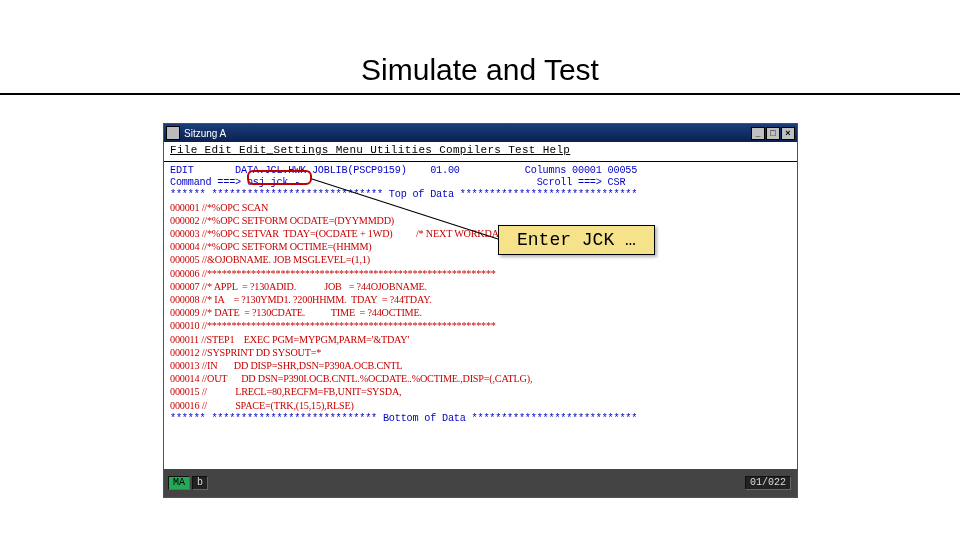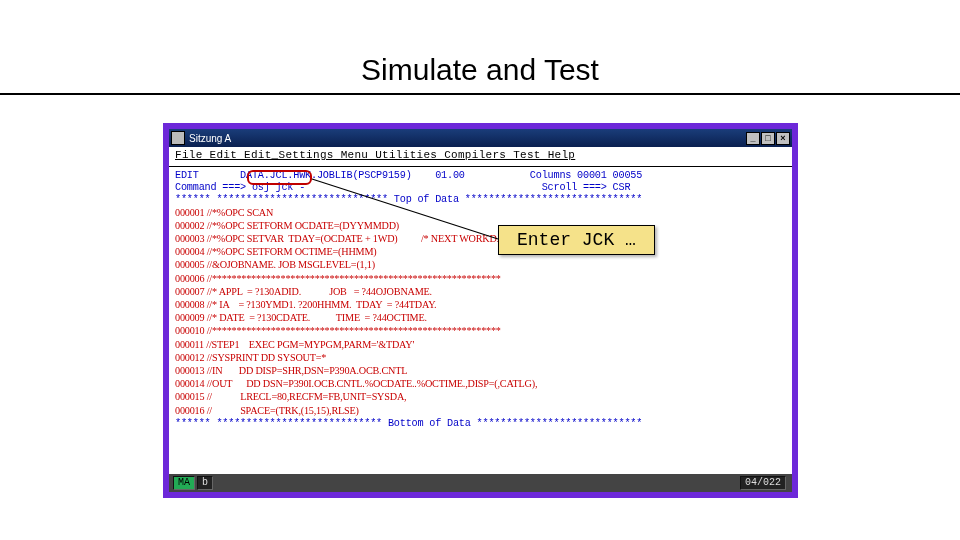--- a/index.html
+++ b/index.html
@@ -1,33 +1,33 @@
 <!DOCTYPE html>
 <html><head>
 <meta charset="utf-8">
 <style>
   * { margin: 0; padding: 0; box-sizing: border-box; }
   html, body { width: 960px; height: 540px; font-family: Arial, sans-serif; background: #fff; overflow: hidden; }
   .slide { width: 960px; height: 540px; position: relative; margin-top: 45px; }
   .title { text-align: center; font-size: 30px; font-weight: normal; color: #000; padding: 8px 0 6px 0; }
   .hr-top { border: none; border-top: 2px solid #000; margin: 0 0 25px 0; }
-  .term-wrap { position: absolute; left: 163px; top: 78px; width: 635px; height: 375px; border: 6px solid #6d28d9; background: #0f766e; }
+  .term-wrap { position: absolute; left: 163px; top: 78px; width: 635px; height: 375px; border: 1px solid #6d28d9; background: #0f766e; }
   .titlebar { height: 18px; background: linear-gradient(#1a3d7a,#0a2050); display: flex; align-items: center; padding: 0 2px; }
   .titlebar .sys { width: 14px; height: 14px; background: #bbb; border: 1px solid #000; margin-right: 4px; }
   .titlebar .tt { color: #fff; font-size: 10px; font-family: "MS Sans Serif", Arial, sans-serif; flex: 1; }
   .titlebar .btns { display: flex; gap: 1px; }
   .titlebar .wb { width: 14px; height: 13px; background: #c0c0c0; border: 1px solid #000; font-size: 9px; line-height: 11px; text-align: center; font-family: Arial; font-weight: bold; }
   .menubar { height: 20px; background: #fff; font-family: "Courier New", monospace; font-size: 11px; padding: 2px 6px; border-bottom: 1px solid #000; letter-spacing: 0.3px; }
   .menubar span { text-decoration: underline; }
   .editor { background: #fff; font-family: "Courier New", monospace; font-size: 10.2px; line-height: 12.2px; padding: 3px 6px; color: #000; height: 320px; overflow: hidden; white-space: pre; letter-spacing: -0.2px; }
   .editor .blue { color: #0000c8; }
   .editor .red { color: #c80000; font-family: Liberation Serif, serif; }
   .highlight-box { position: absolute; border: 2px solid #c00000; border-radius: 6px; }
   .callout { position: absolute; background: #f5e28a; border: 1px solid #000; padding: 4px 18px; font-size: 18px; color: #000; box-shadow: 2px 2px 3px rgba(0,0,0,0.3); font-family: Liberation Mono, monospace; }
-  .statusbar { position: absolute; bottom: 0; left: 0; right: 0; height: 18px; background: #444; display: flex; align-items: center; padding: 0 4px; font-family: "Courier New", monospace; font-size: 10px; color: #ddd; }
+  .statusbar { position: absolute; bottom: 0; left: 0; right: 0; height: 28px; background: #444; display: flex; align-items: center; padding: 0 4px; font-family: "Courier New", monospace; font-size: 10px; color: #ddd; }
   .statusbar .cell { background: #222; border: 1px inset #666; padding: 0 4px; margin-right: 2px; height: 14px; line-height: 12px; }
   .statusbar .ma { background: #2a5; color: #000; }
   .statusbar .spacer { flex: 1; }
   .hr-bot { position: absolute; left: 0; right: 0; bottom: 38px; border: none; border-top: 2px solid #000; }
   .brand { position: absolute; left: 30px; bottom: 8px; font-size: 22px; letter-spacing: 1px; color: #0c4a6e; }
   .pagenum { position: absolute; left: 0; right: 0; bottom: 12px; text-align: right; font-size: 12px; color: #000; }
   .training { position: absolute; right: 40px; bottom: 2px; font-size: 14px; color: #0c4a6e; }
   .navicon { position: absolute; right: 8px; bottom: 6px; width: 22px; height: 22px; border: 1px solid #888; background: #eee; display: flex; align-items: center; justify-content: center; }
   .navicon svg { width: 14px; height: 14px; }
 </style>
@@ -71,21 +71,21 @@
 000013 //IN       DD DISP=SHR,DSN=P390A.OCB.CNTL
 000014 //OUT      DD DSN=P390I.OCB.CNTL.%OCDATE..%OCTIME.,DISP=(,CATLG),
 000015 //            LRECL=80,RECFM=FB,UNIT=SYSDA,
 000016 //            SPACE=(TRK,(15,15),RLSE)</span>
 <span class="blue">****** **************************** Bottom of Data ****************************</span></div>
 
     <div class="statusbar">
       <div class="cell ma">MA</div>
       <div class="cell">b</div>
       <div class="spacer"></div>
-      <div class="cell">04/022</div>
+      <div class="cell">01/022</div>
     </div>
   </div>
 
   <div class="highlight-box" style="left:247px; top:125px; width:65px; height:15px;"></div>
 
   <svg style="position:absolute; left:0; top:0; width:960px; height:540px; pointer-events:none;">
     <line x1="312" y1="134" x2="498" y2="194" stroke="#000" stroke-width="1.2"></line>
   </svg>
 
   <div class="callout" style="left:498px; top:180px;">

